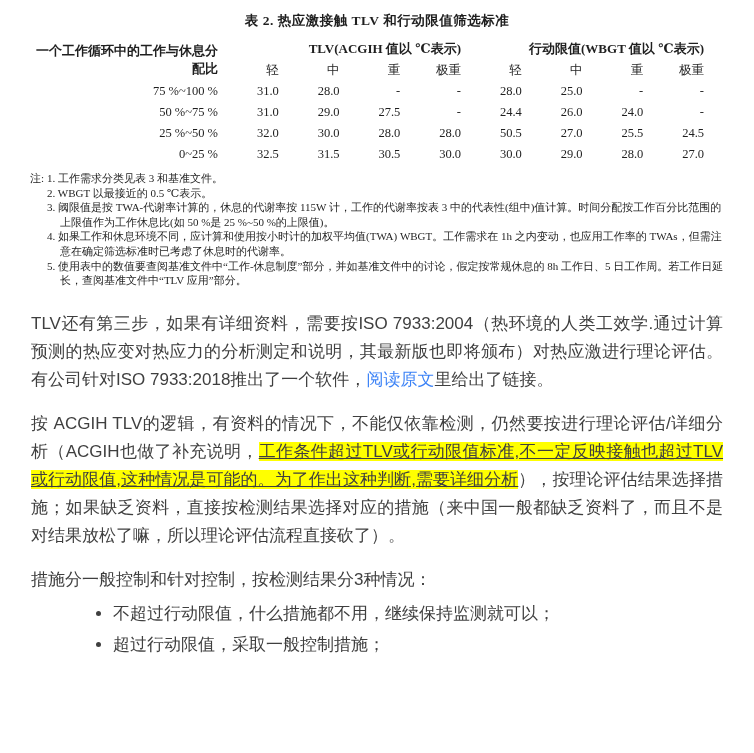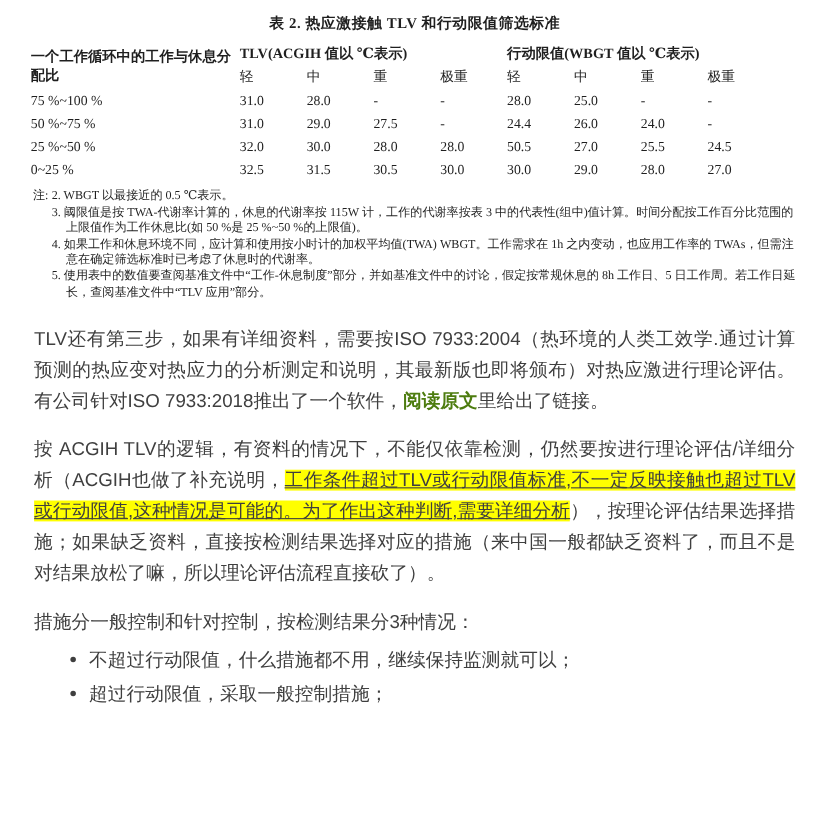--- a/index.html
+++ b/index.html
@@ -18,21 +18,21 @@
   }
   .t-title {
     text-align:center; font-weight:700; font-size:13.5px; letter-spacing:0.5px;
     margin-bottom:8px;
   }
   table.tlv {
     border-collapse:collapse; table-layout:fixed;
     width:676px; margin-left:28px;
     font-size:12.5px;
   }
-  table.tlv th, table.tlv td { font-weight:normal; text-align:left; padding:2px 0; }
+  table.tlv th, table.tlv td { font-weight:normal; text-align:right; padding:2px 0; }
   table.tlv th.lbl { width:190px; font-weight:700; font-size:13px; vertical-align:middle; }
   table.tlv th.grp { font-weight:700; font-size:13px; }
   table.tlv .sub { font-size:12.5px; }
   table.tlv td { height:21px; vertical-align:middle; }
 
   .notes {
     position:relative; margin:6px 0 0 30px; padding-left:17px;
     font-size:11px; line-height:14.6px; color:#1f1f1f; width:700px;
   }
   .notes-label { position:absolute; left:0; top:0; }
@@ -40,23 +40,23 @@
 
   
   .article {
     margin:22px 31px 0 31px; color:#3f3f3f;
     font-size:17px; line-height:1.65; text-align:justify;
   }
   .article p { margin-top:16px; }
   .article p:first-child { margin-top:0; }
   .b { font-weight:400; }
   .hl { background:#ffff00; text-decoration:underline; }
-  .link { color:#4d7c0f; cursor:pointer;font-weight:bold; }
+  .link { color:#3b82f6; cursor:pointer; }
   .article ul { margin:6px 0 0 50px; }
-  .article li { margin-top:3px; }
+  .article li { margin-top:3px;margin-left:32px; }
 </style>
 </head>
 <body>
 
 <div class="page">
 
   <figure class="tablefig">
     <div class="t-title">表 2. 热应激接触 TLV 和行动限值筛选标准</div>
     <table class="tlv">
       <thead>
@@ -119,20 +119,21 @@
           <td>30.0</td>
           <td>29.0</td>
           <td>28.0</td>
           <td>27.0</td>
         </tr>
       </tbody>
     </table>
 
     <div class="notes">
       <span class="notes-label">注:</span>
+      <div class="note">1. 工作需求分类见表 3 和基准文件。</div>
       <div class="note">2. WBGT 以最接近的 0.5 ℃表示。</div>
       <div class="note">3. 阈限值是按 TWA-代谢率计算的，休息的代谢率按 115W 计，工作的代谢率按表 3 中的代表性(组中)值计算。时间分配按工作百分比范围的上限值作为工作休息比(如 50 %是 25 %~50 %的上限值)。</div>
       <div class="note">4. 如果工作和休息环境不同，应计算和使用按小时计的加权平均值(TWA) WBGT。工作需求在 1h 之内变动，也应用工作率的 TWAs，但需注意在确定筛选标准时已考虑了休息时的代谢率。</div>
       <div class="note">5. 使用表中的数值要查阅基准文件中“工作-休息制度”部分，并如基准文件中的讨论，假定按常规休息的 8h 工作日、5 日工作周。若工作日延长，查阅基准文件中“TLV 应用”部分。</div>
     </div>
   </figure>
 
   <div class="article">
 
     <p><span>TLV还有</span><span class="b">第三步</span><span>，如果有详细资料，需要按ISO 7933:2004（热环境的人类工效学.通过计算预测的热应变对热应力的分析测定和说明，其最新版也即将颁布）对热应激进行理论评估。有公司针对ISO 7933:2018推出了一个软件，</span><span class="link">阅读原文</span><span>里给出了链接。</span></p>

